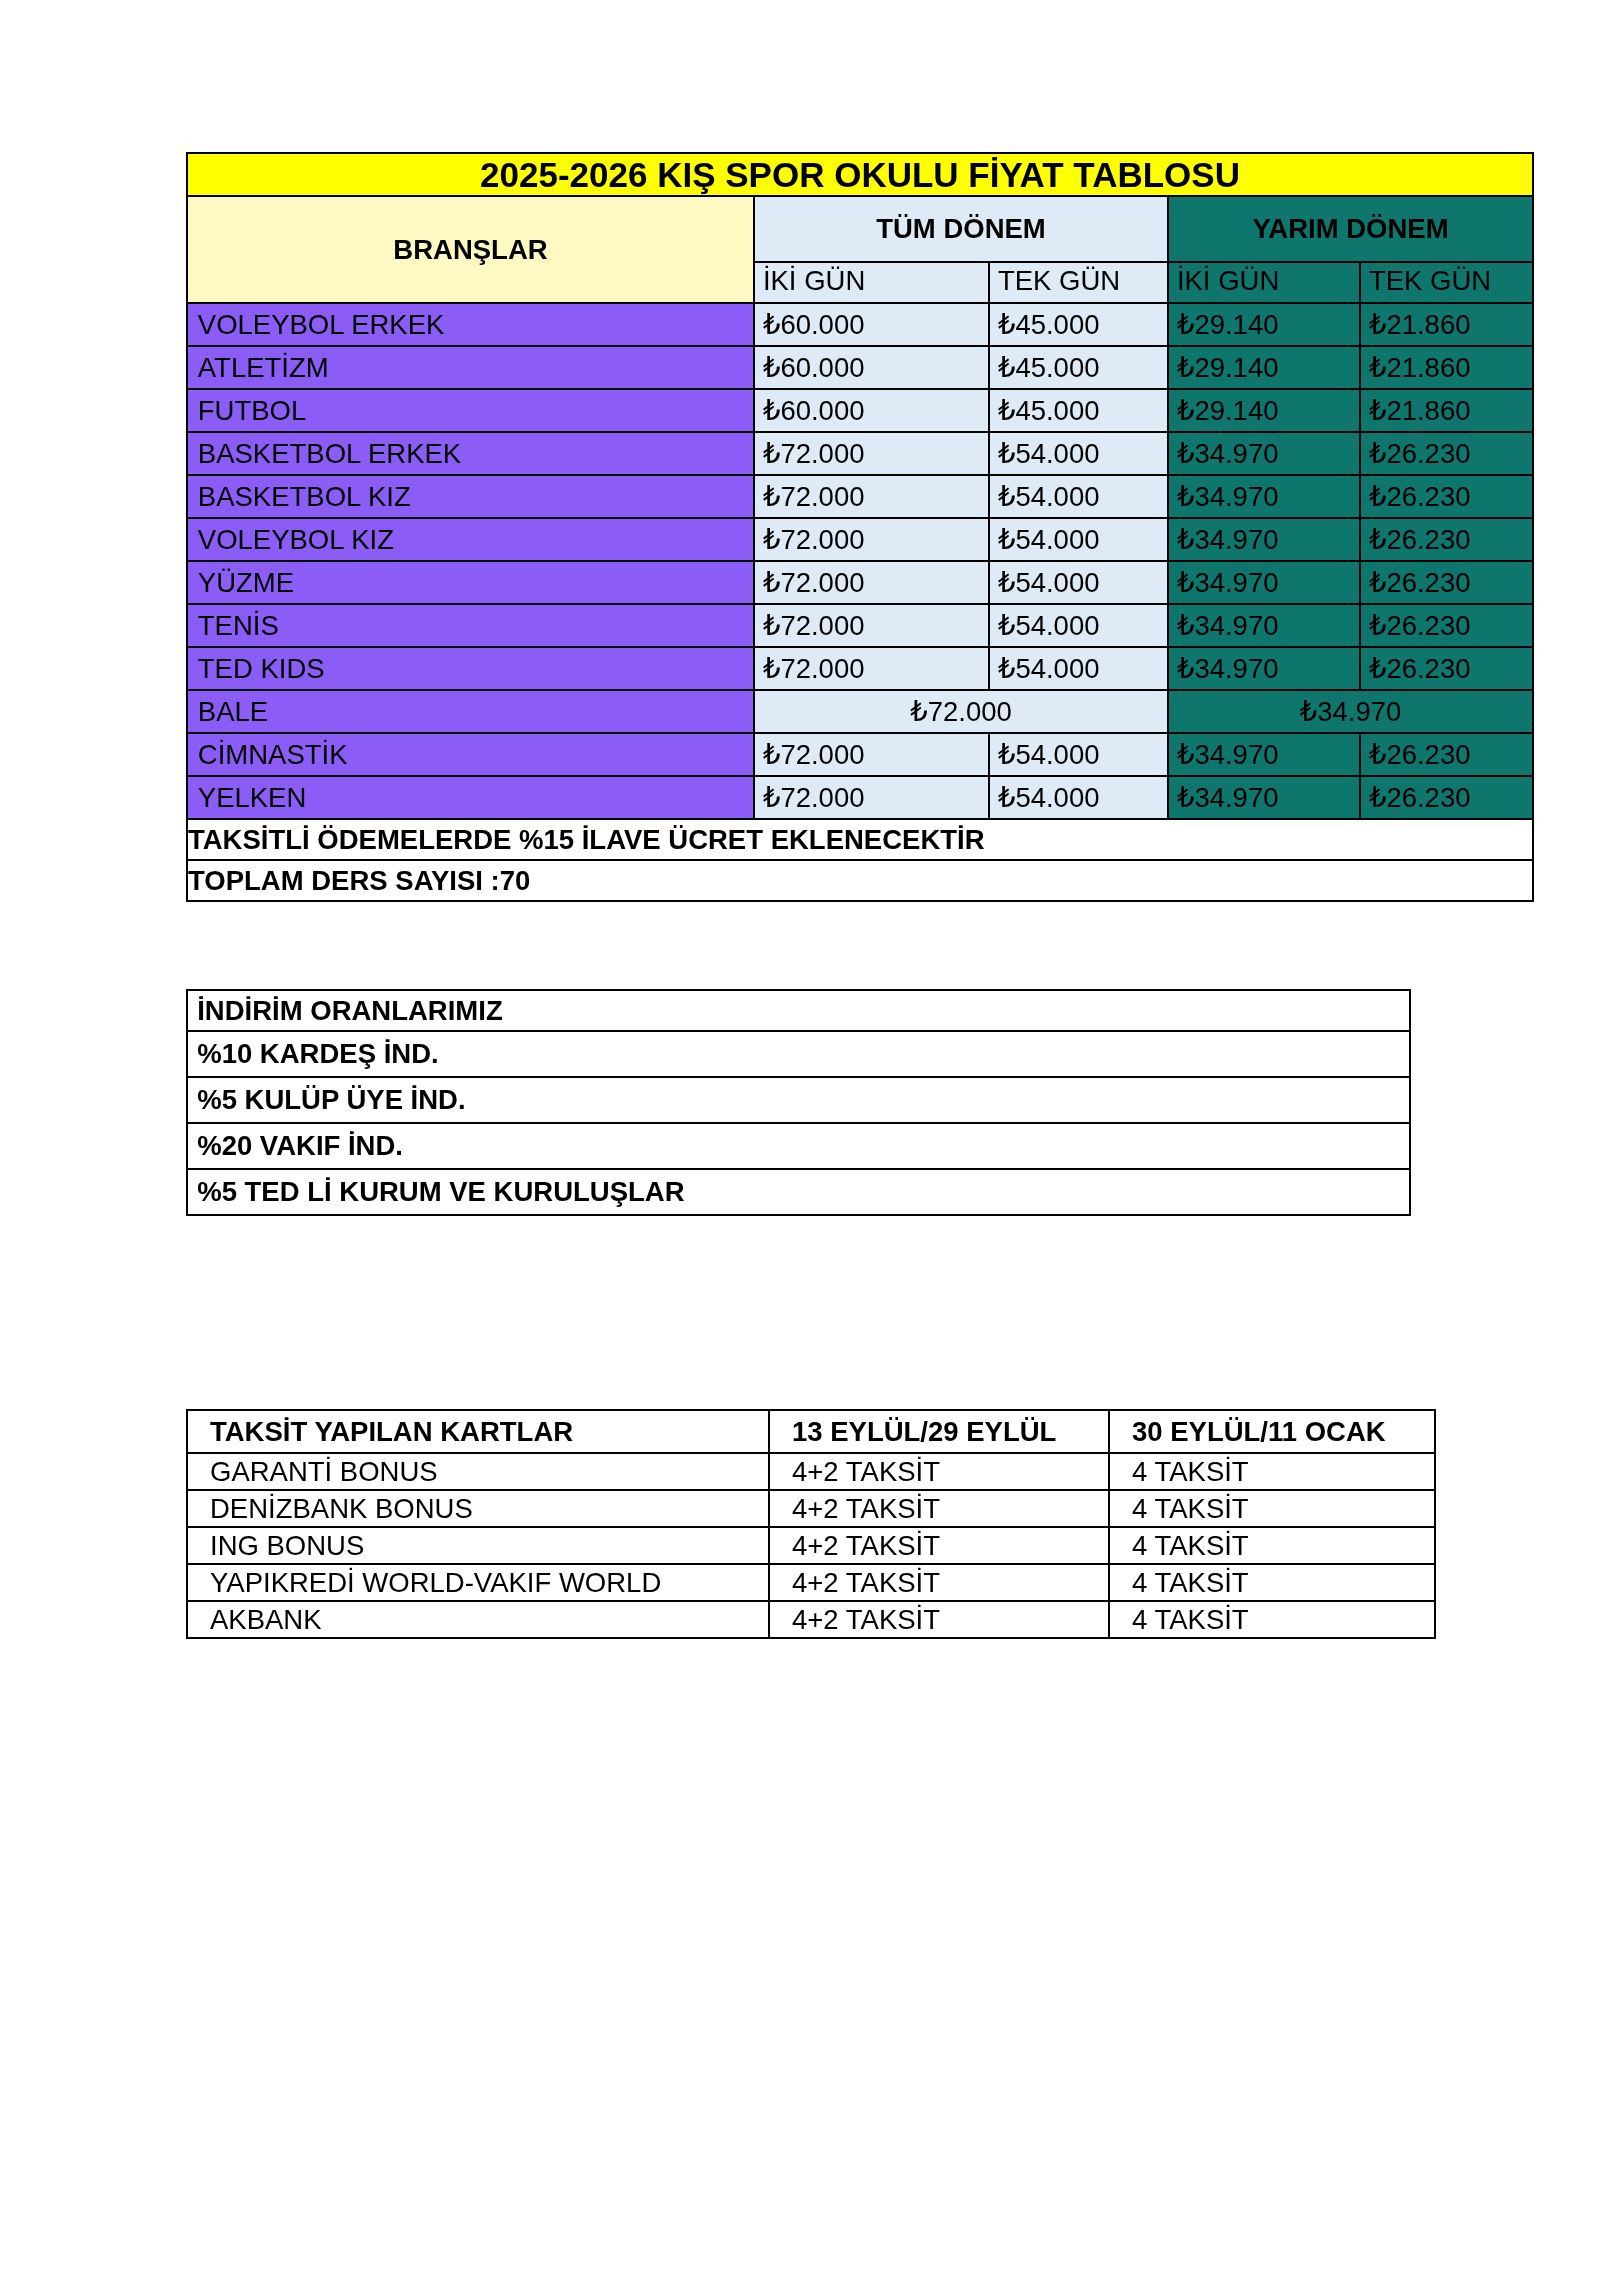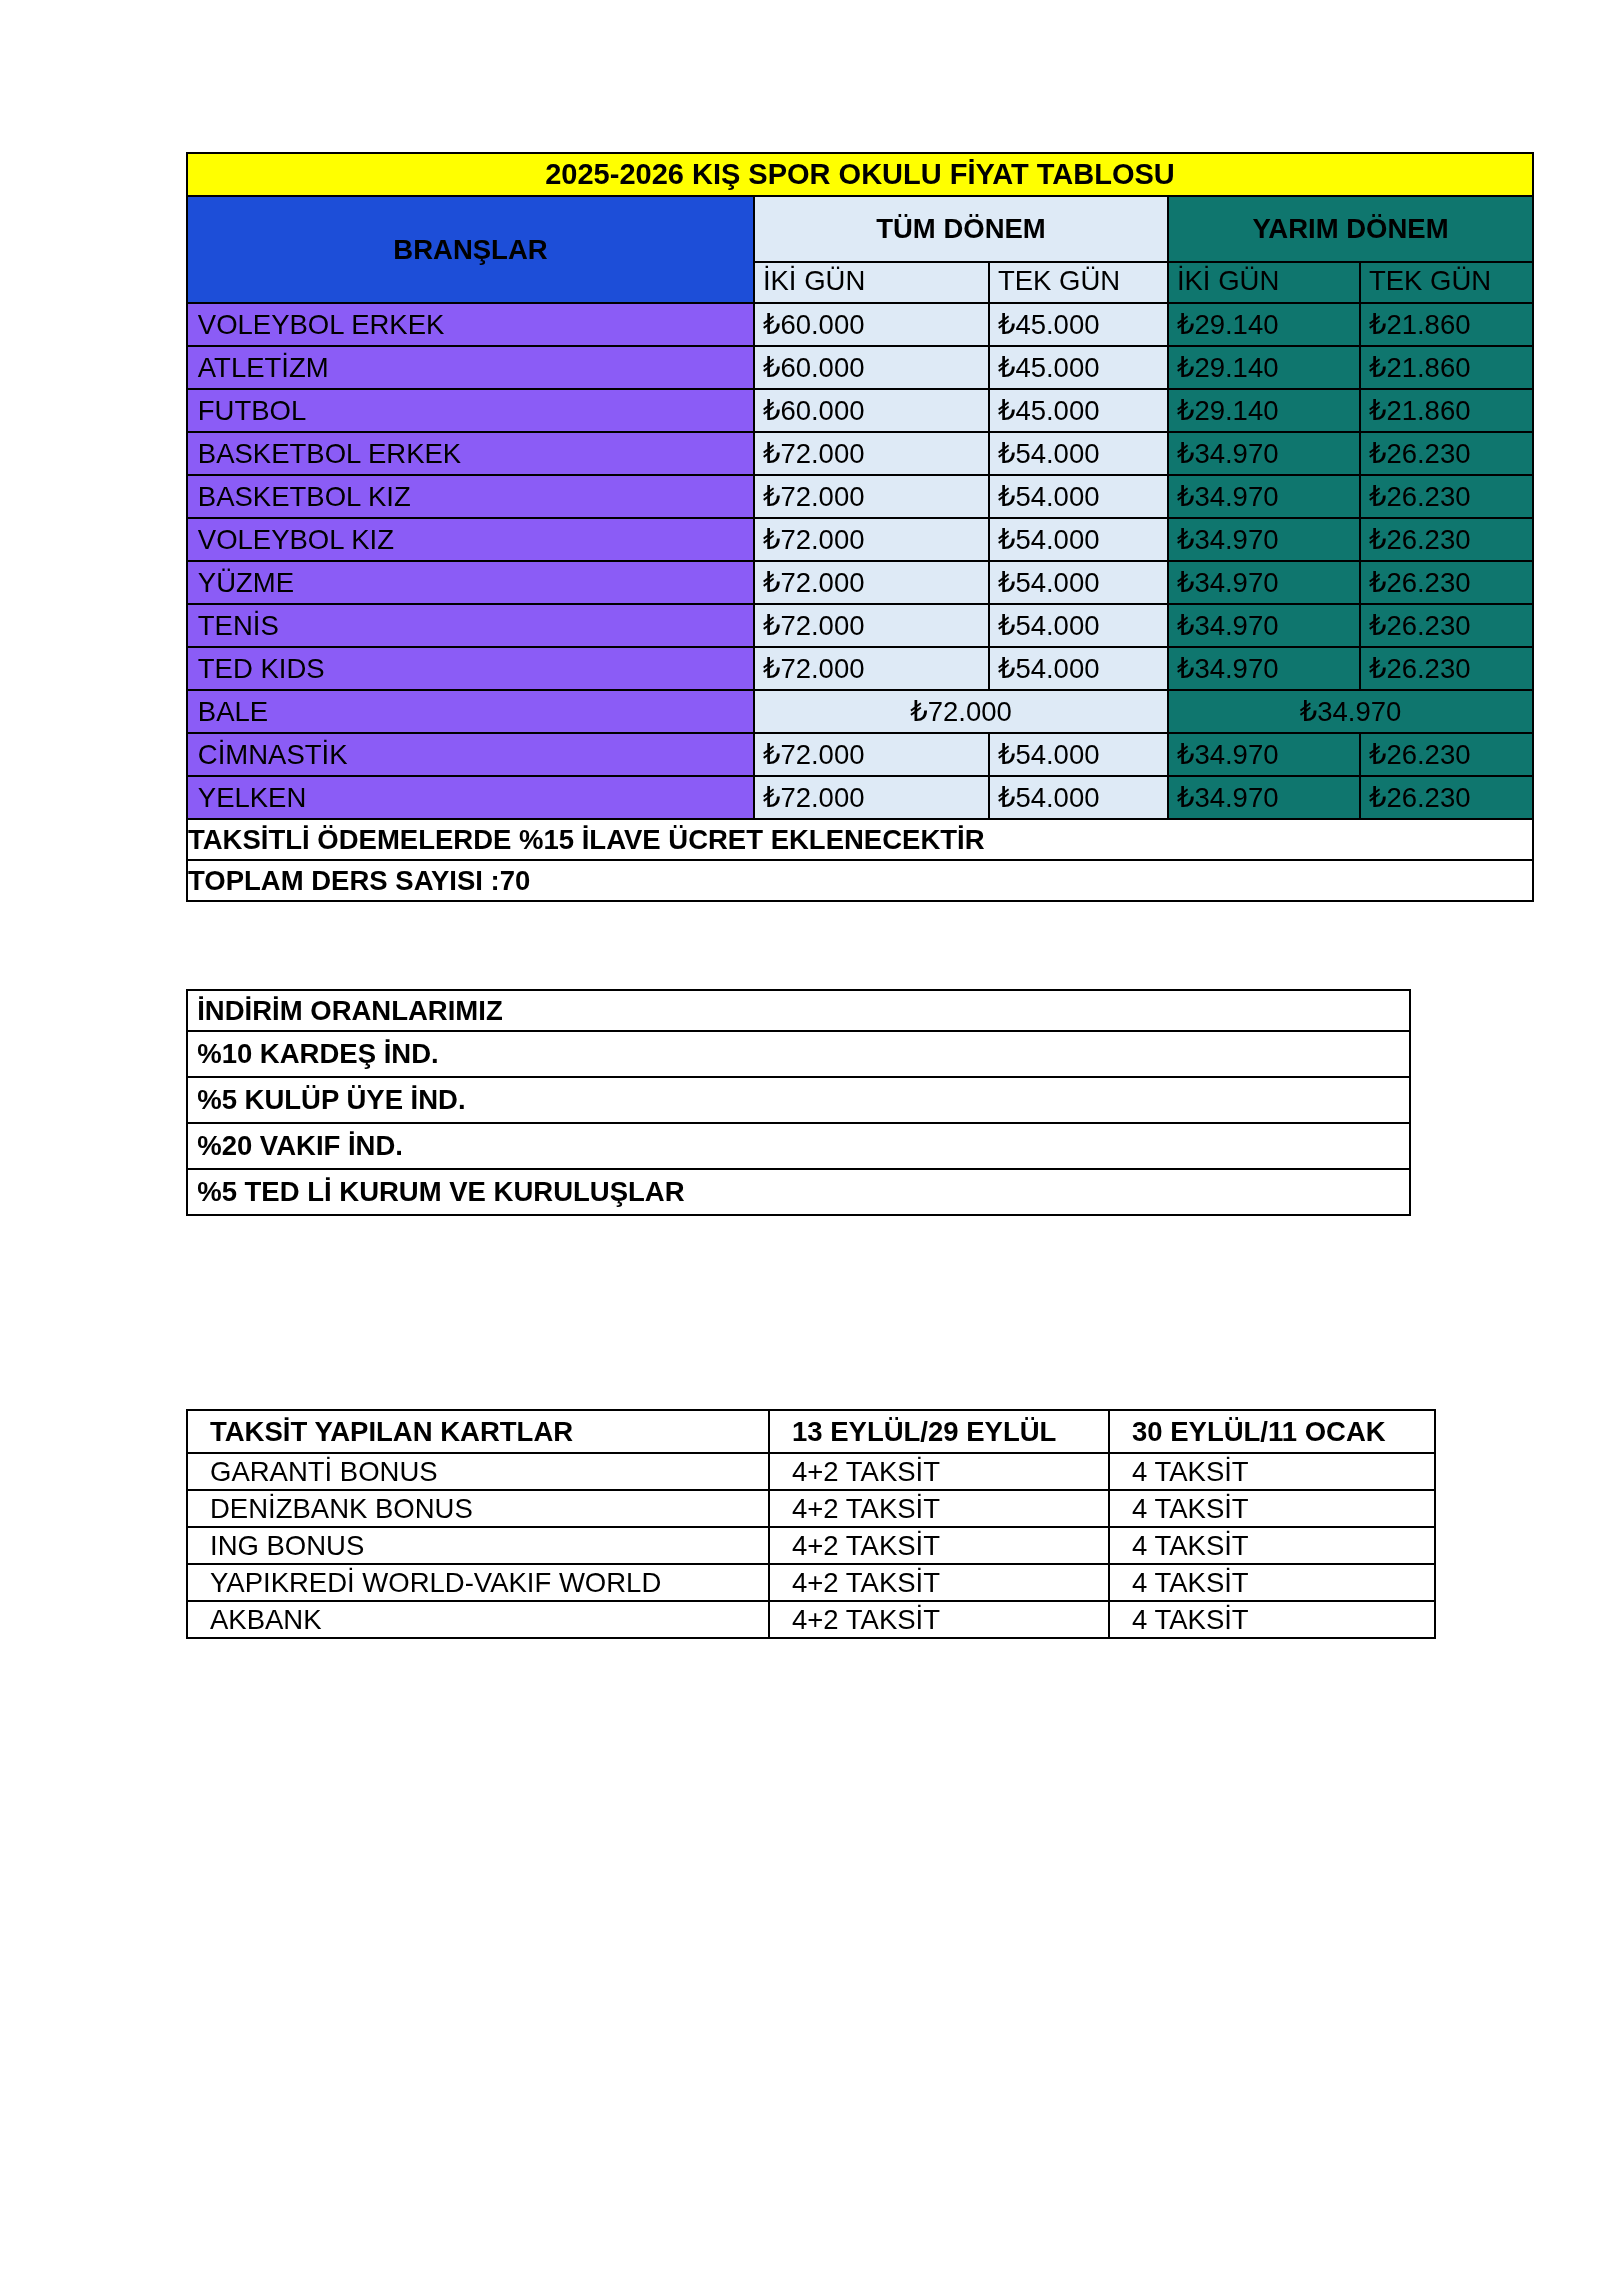--- a/index.html
+++ b/index.html
@@ -28,26 +28,26 @@
     overflow: hidden;
     white-space: nowrap;
   }
 
   
   #price-table { left: 186px; top: 152px; width: 1345px; border: 2.6px solid #000; }
   #price-table .title-cell {
     background: #FFFF00;
     font-weight: 700;
     text-align: center;
-    font-size: 29px;
+    font-size: 35px;
     height: 43px;
     padding: 0;
   }
   #price-table .branches-head {
-    background: #1d4ed8;
+    background: #fef9c3;
     font-weight: 700;
     text-align: center;
     padding: 0;
   }
   #price-table .group-head {
     font-weight: 700;
     text-align: center;
     height: 51px;
     padding: 16px;
   }

